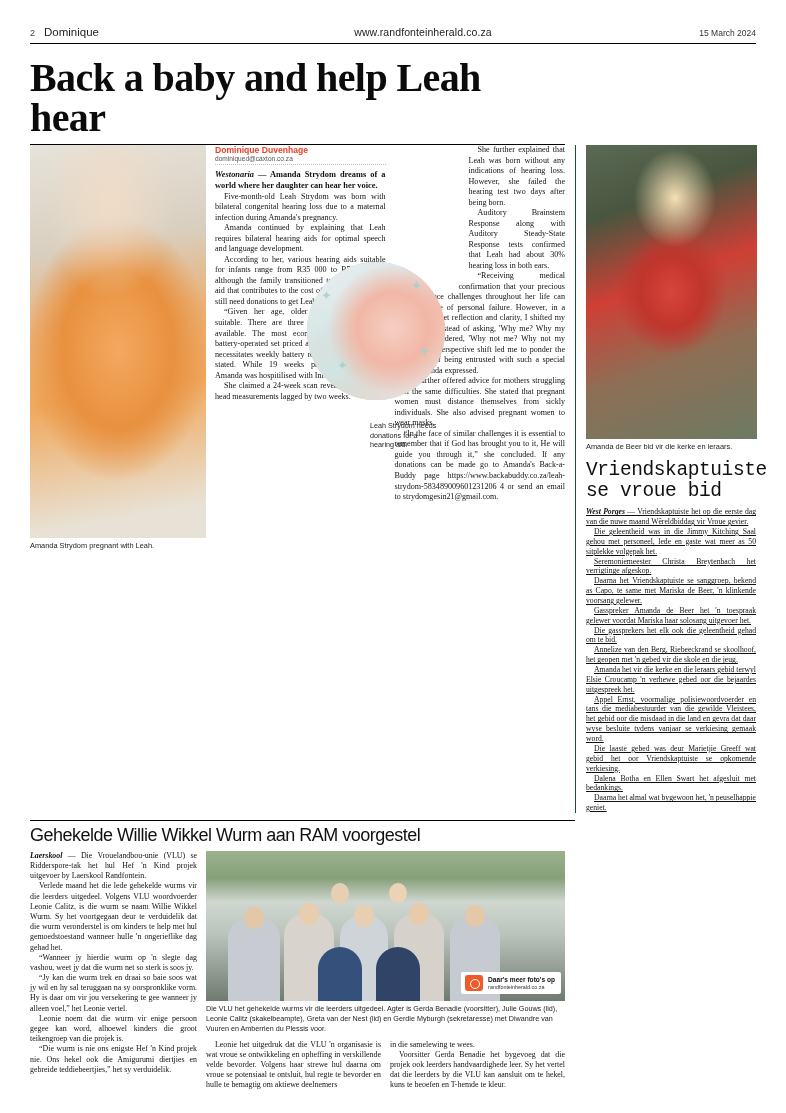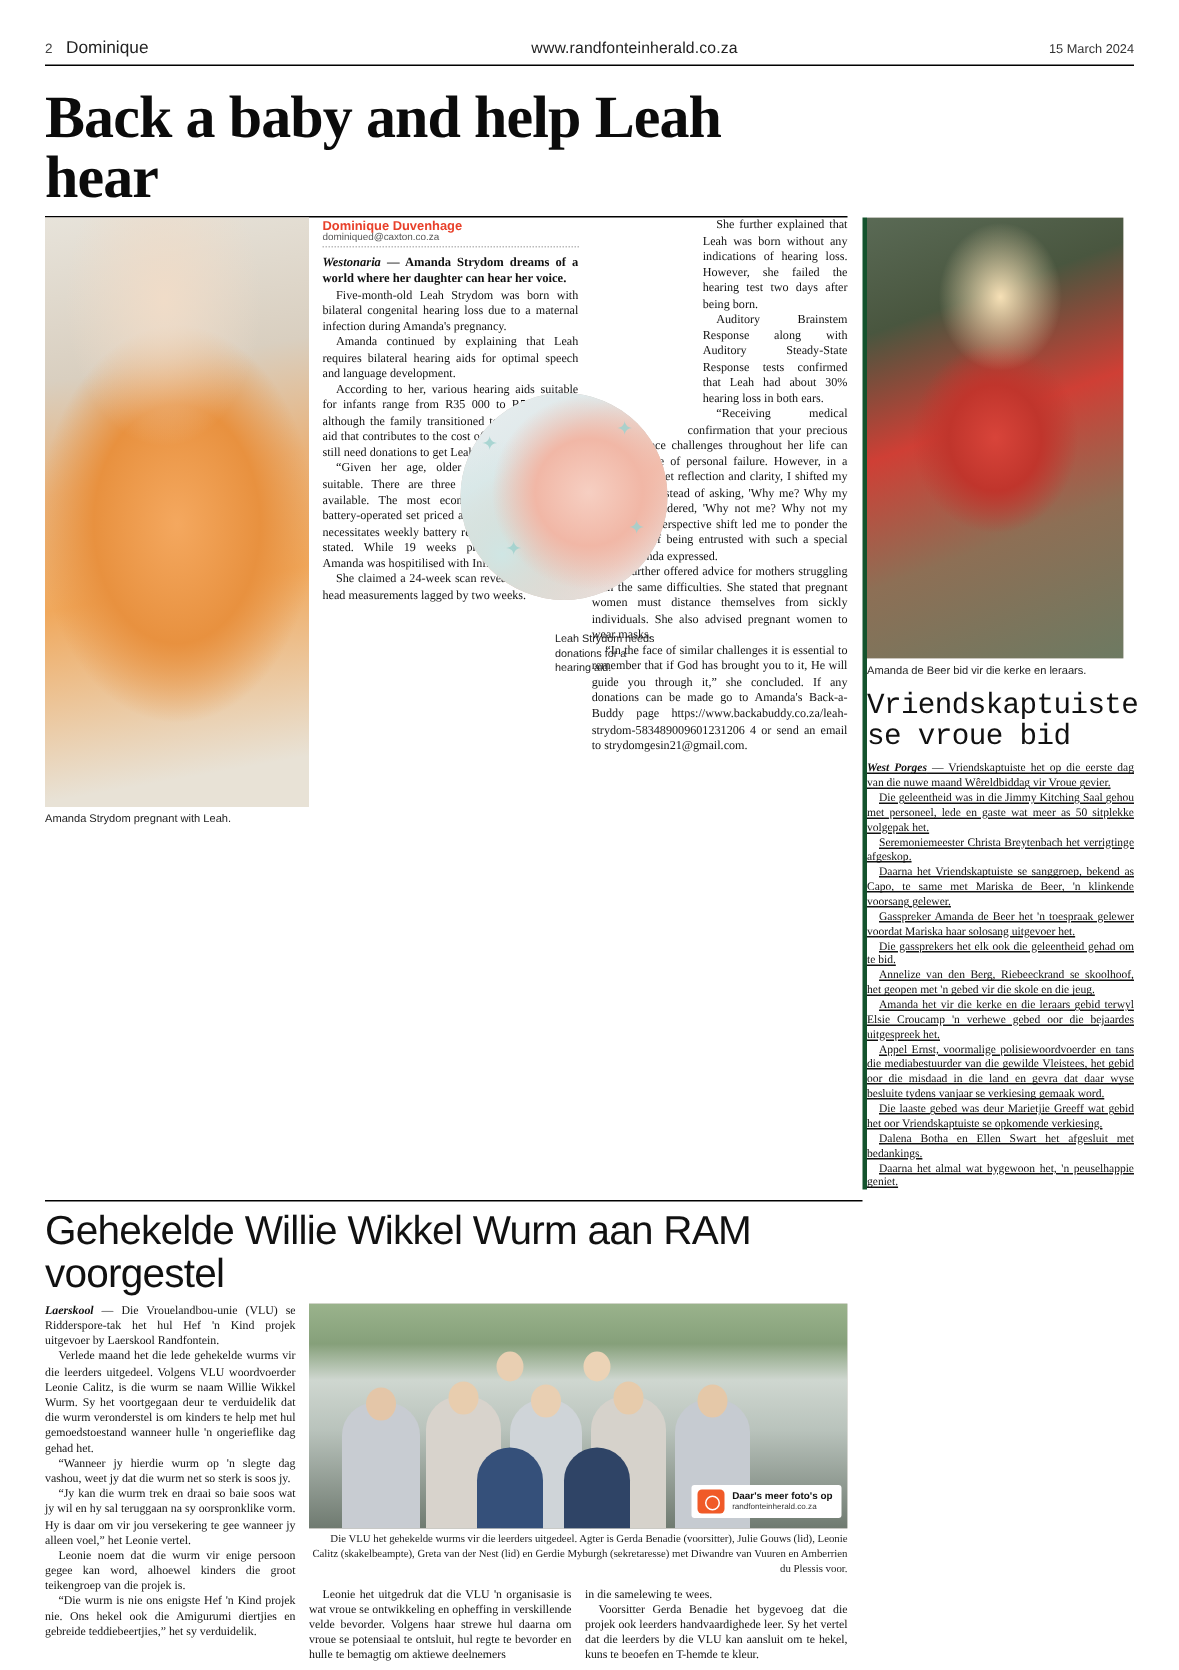--- a/index.html
+++ b/index.html
@@ -33,21 +33,21 @@
     font-family: "Liberation Serif", serif;
     font-size: 40px; font-weight: 700; line-height: 1.0;
     letter-spacing: -0.6px; padding-top: 8px; padding-bottom: 6px;
     color: #0b0b0b;
   }
   .hl-sep { border-bottom: 1px solid #000; }
 
   
   .top-section { display: flex; margin-top: 0px; }
   .top-left { width: 545px; padding-right: 10px; position: relative; }
-  .top-right { width: 181px; border-left: 3px solid #14532d; }
+  .top-right { width: 181px; padding-left: 10px; border-left: 1px solid #14532d; }
 
   
   .photo { position: relative; overflow: hidden; background: #c9c3bd; }
   .photo .ph-grad { position: absolute; inset: 0; }
   .caption {
     font-family: "Liberation Sans", sans-serif;
     font-size: 7.4px; color: #222; line-height: 1.35; padding-top: 3px;
   }
 
   
@@ -118,21 +118,21 @@
   .art-body-s { font-size: 7.7px; line-height: 1.28; text-align: justify; text-decoration: underline; }
   .art-body-s p { text-indent: 8px; margin: 0; }
   .art-body-s p.noind { text-indent: 0; }
 
   
   .mid-sep { border-top: 1px solid #000; margin-top: 7px; }
   .mid-section { display: flex; margin-top: 5px; }
   .mid-left { width: 545px; padding-right: 10px; }
   h2.mid-headline {
     font-family: "Liberation Sans", sans-serif;
-    font-size: 27px; font-weight: 400; letter-spacing: -0.5px;
+    font-size: 18px; font-weight: 400; letter-spacing: -0.5px;
     line-height: 1.05; margin-bottom: 6px; color: #111;
   }
   .mid-cols { display: flex; gap: 9px; }
   .mid-c1 { width: 177px; font-size: 7.9px; line-height: 1.29; text-align: justify; }
   .mid-c1 p { text-indent: 9px; margin: 0; }
   .mid-c1 p.noind { text-indent: 0; }
   .mid-right-block { width: 359px; }
 
   .group-photo { width: 359px; height: 150px; position: relative; overflow: hidden; }
   .group-photo .ph-grad {
@@ -153,22 +153,22 @@
   }
   .photo-badge .cam::after {
     content: ""; position: absolute; left: 5px; top: 4.5px;
     width: 8px; height: 8px; border: 1.6px solid #fff; border-radius: 50%;
   }
   .photo-badge .bt { font-family: "Liberation Sans", sans-serif; line-height: 1.15; }
   .photo-badge .bt b { font-size: 6.6px; color: #111; display: block; }
   .photo-badge .bt span { font-size: 5.4px; color: #333; display: block; }
 
   .gp-caption {
-    font-family: Liberation Serif, serif; font-size: 7.2px;
-    line-height: 1.38; color: #222; padding-top: 3px; padding-bottom: 6px; text-align: right;
+    font-family: Liberation Sans, sans-serif; font-size: 7.2px;
+    line-height: 1.38; color: #222; padding-top: 3px; padding-bottom: 6px;
   }
   .mid-2col { display: flex; gap: 9px; }
   .mid-2col .c { width: 175px; font-size: 7.9px; line-height: 1.29; text-align: justify; }
   .mid-2col .c p { text-indent: 9px; margin: 0; }
   .mid-2col .c p.noind { text-indent: 0; }
 </style>
 </head>
 <body>
 
 <div class="page">

